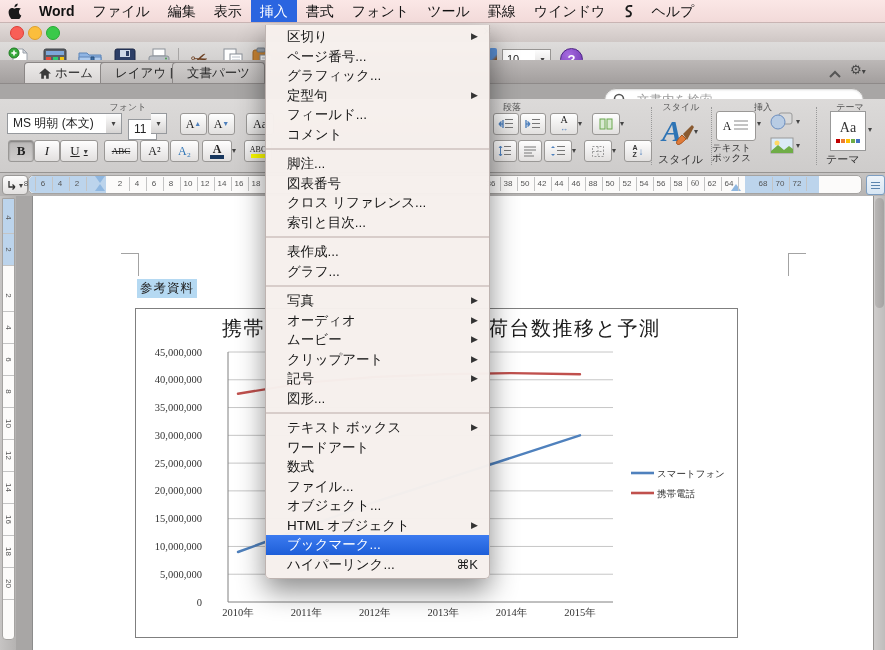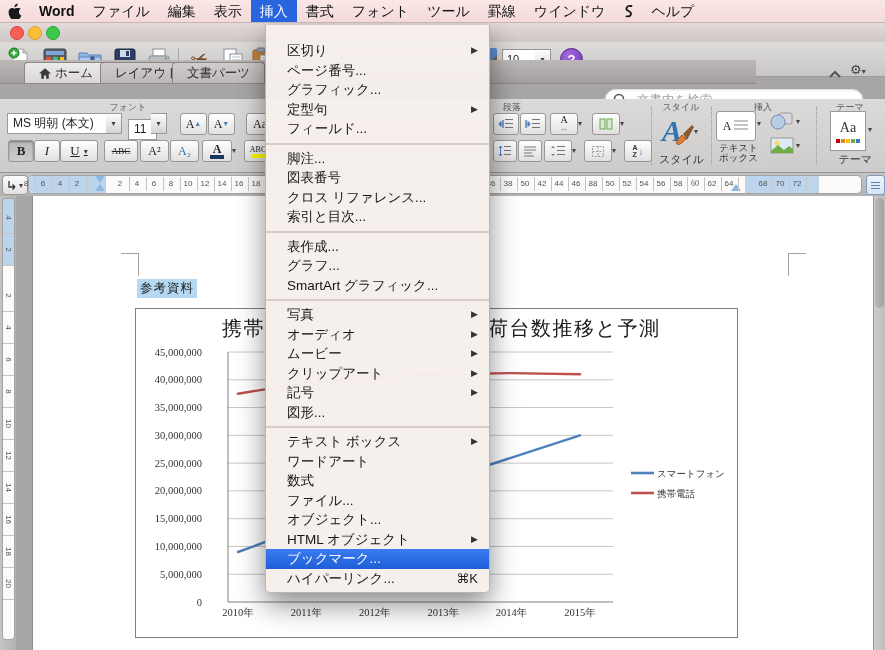--- a/index.html
+++ b/index.html
@@ -38,42 +38,42 @@
     background:linear-gradient(#fdfdfd,#d8d6d5);text-align:center;line-height:19px;font-size:8px;color:#444}
   #help-btn{left:560px;top:6px;width:21px;height:21px;border-radius:50%;
     background:radial-gradient(circle at 35% 28%,#a66ae0,#6a34ad);border:1px solid #4d2385;
     color:#fff;font-weight:bold;font-size:13px;text-align:center;line-height:21px}
   #search-box{left:604px;top:46px;width:258px;height:22px;border-radius:12px;background:#fff;
     border:1px solid #a5a3a1;box-shadow:inset 0 1px 2px rgba(0,0,0,.15);display:flex;align-items:center}
   #search-box input{border:none;outline:none;background:transparent;font-size:12.5px;color:#333;width:200px}
   #search-box input::placeholder{color:#9a9a9a}
 
   
-  #tabstrip{left:0;top:60px;width:756px;height:23px;
+  #tabstrip{left:0;top:60px;width:885px;height:23px;
     background:linear-gradient(#bcb8b7,#a39f9e);border-bottom:1px solid #8e8a89}
   .rtab{position:absolute;top:2px;height:20px;border:1px solid #8b8786;border-bottom:none;
     border-radius:4px 4px 0 0;background:linear-gradient(#d0cdcc,#bcb9b8);
     font-size:12.5px;color:#2b2b2b;line-height:20px;padding:0 14px;display:flex;align-items:center;gap:4px}
   .rtab.sel{background:linear-gradient(#edebea,#d9d6d5)}
 
   
   #ribbon{left:0;top:99px;width:885px;height:73px;
     background:linear-gradient(#dcdad9,#cecccb);border-bottom:1px solid #969492}
   .grp-label{position:absolute;top:2px;font-size:9px;color:#555;transform:translateX(-50%)}
   .gsep{position:absolute;top:8px;height:58px;width:0;border-left:1px dotted #999}
   .rbtn{position:absolute;border:1px solid #9a9896;border-radius:3px;
     background:linear-gradient(#fefefe,#e2e0df);display:flex;align-items:center;justify-content:center;
     font-size:12px;color:#222}
   .rbtn.pressed{background:linear-gradient(#b9b7b6,#cfcdcc);box-shadow:inset 0 1px 2px rgba(0,0,0,.35)}
   .combo-field{position:absolute;background:#fff;border:1px solid #96999d;font-size:12px;color:#222;
     padding-left:5px;line-height:19px;white-space:nowrap;overflow:hidden}
   .combo-btn{position:absolute;border:1px solid #96999d;border-left:none;
     background:linear-gradient(#fdfdfd,#d6d4d3);text-align:center;font-size:8px;color:#444;line-height:19px}
   .serif{font-family:"Liberation Serif","DejaVu Serif",serif}
-  .mini-caption{position:absolute;font-size:9.5px;color:#333;text-align:right;line-height:10px}
+  .mini-caption{position:absolute;font-size:9.5px;color:#333;text-align:left;line-height:10px}
 
   
   #hruler{left:0;top:173px;width:885px;height:23px;background:linear-gradient(#c6c4c3,#b5b3b2)}
   #hruler-strip{position:absolute;left:28px;top:2px;width:832px;height:17px;background:#fcfbfa;
     border:1px solid #a5a3a1;border-radius:5px}
   .hblue{position:absolute;top:0;height:17px;background:#bcd4ec}
   .hn{position:absolute;top:4px;width:17px;height:14px;line-height:14px;text-align:center;
     font-size:8px;color:#555;border-right:1px solid #c4c4c4}
   #tab-selector{left:2px;top:2px;width:24px;height:18px;border:1px solid #9a9896;border-radius:4px;
     background:linear-gradient(#fdfdfd,#e2e0df);display:flex;align-items:center;justify-content:center;gap:1px}
@@ -107,21 +107,21 @@
     border:1px solid #7f7f7f;background:#fff}
   .chart-title-frag{position:absolute;top:6px;font-size:20px;letter-spacing:1.5px;color:#1c1c1c}
   #scrollbar{left:857px;top:0;width:12px;height:454px;border-left:1px solid #979593;
     background:linear-gradient(to right,#cfcdcc,#bdbbba)}
   #scroll-thumb{position:absolute;left:1px;top:2px;width:9px;height:110px;border-radius:5px;
     background:linear-gradient(to right,#b9b7b6,#a5a3a2)}
 
   
   #insert-menu{left:265px;top:25px;width:223px;z-index:60;
     background:rgba(246,240,237,0.98);border:1px solid #bdb3b0;border-top:none;
-    border-radius:0 0 5px 5px;box-shadow:0 12px 28px rgba(0,0,0,.45);padding:16px 0 4px}
+    border-radius:0 0 5px 5px;box-shadow:0 12px 28px rgba(0,0,0,.45);padding:2px 0 4px}
   .menu-item{height:19.5px;line-height:19.5px;font-size:13.5px;color:#161616;
     padding:0 10px 0 21px;position:relative;white-space:nowrap}
   .menu-item .arr{position:absolute;right:11px;top:0;font-size:9px;color:#333}
   .menu-item .sc{position:absolute;right:11px;top:0;font-size:13px;color:#222}
   .menu-item.hl{background:linear-gradient(#3c7bf0,#1e5ed8);color:#fff}
   .menu-sep{height:2px;background:#d8cdca;margin:4px 0}
 </style>
 </head>
 <body>
 
@@ -554,29 +554,29 @@
     </div>
   </div>
 
   <div id="insert-menu" class="abs">
     <div id="insert-menu-list">
         <div class="menu-item"><span>区切り</span><span class="arr">▶</span></div>
         <div class="menu-item"><span>ページ番号...</span></div>
         <div class="menu-item"><span>グラフィック...</span></div>
         <div class="menu-item"><span>定型句</span><span class="arr">▶</span></div>
         <div class="menu-item"><span>フィールド...</span></div>
+        <div class="menu-item"><span>コメント</span></div>
         <div class="menu-sep"></div>
         <div class="menu-item"><span>脚注...</span></div>
         <div class="menu-item"><span>図表番号</span></div>
         <div class="menu-item"><span>クロス リファレンス...</span></div>
         <div class="menu-item"><span>索引と目次...</span></div>
         <div class="menu-sep"></div>
         <div class="menu-item"><span>表作成...</span></div>
         <div class="menu-item"><span>グラフ...</span></div>
-        <div class="menu-item"><span>SmartArt グラフィック...</span></div>
         <div class="menu-sep"></div>
         <div class="menu-item"><span>写真</span><span class="arr">▶</span></div>
         <div class="menu-item"><span>オーディオ</span><span class="arr">▶</span></div>
         <div class="menu-item"><span>ムービー</span><span class="arr">▶</span></div>
         <div class="menu-item"><span>クリップアート</span><span class="arr">▶</span></div>
         <div class="menu-item"><span>記号</span><span class="arr">▶</span></div>
         <div class="menu-item"><span>図形...</span></div>
         <div class="menu-sep"></div>
         <div class="menu-item"><span>テキスト ボックス</span><span class="arr">▶</span></div>
         <div class="menu-item"><span>ワードアート</span></div>

